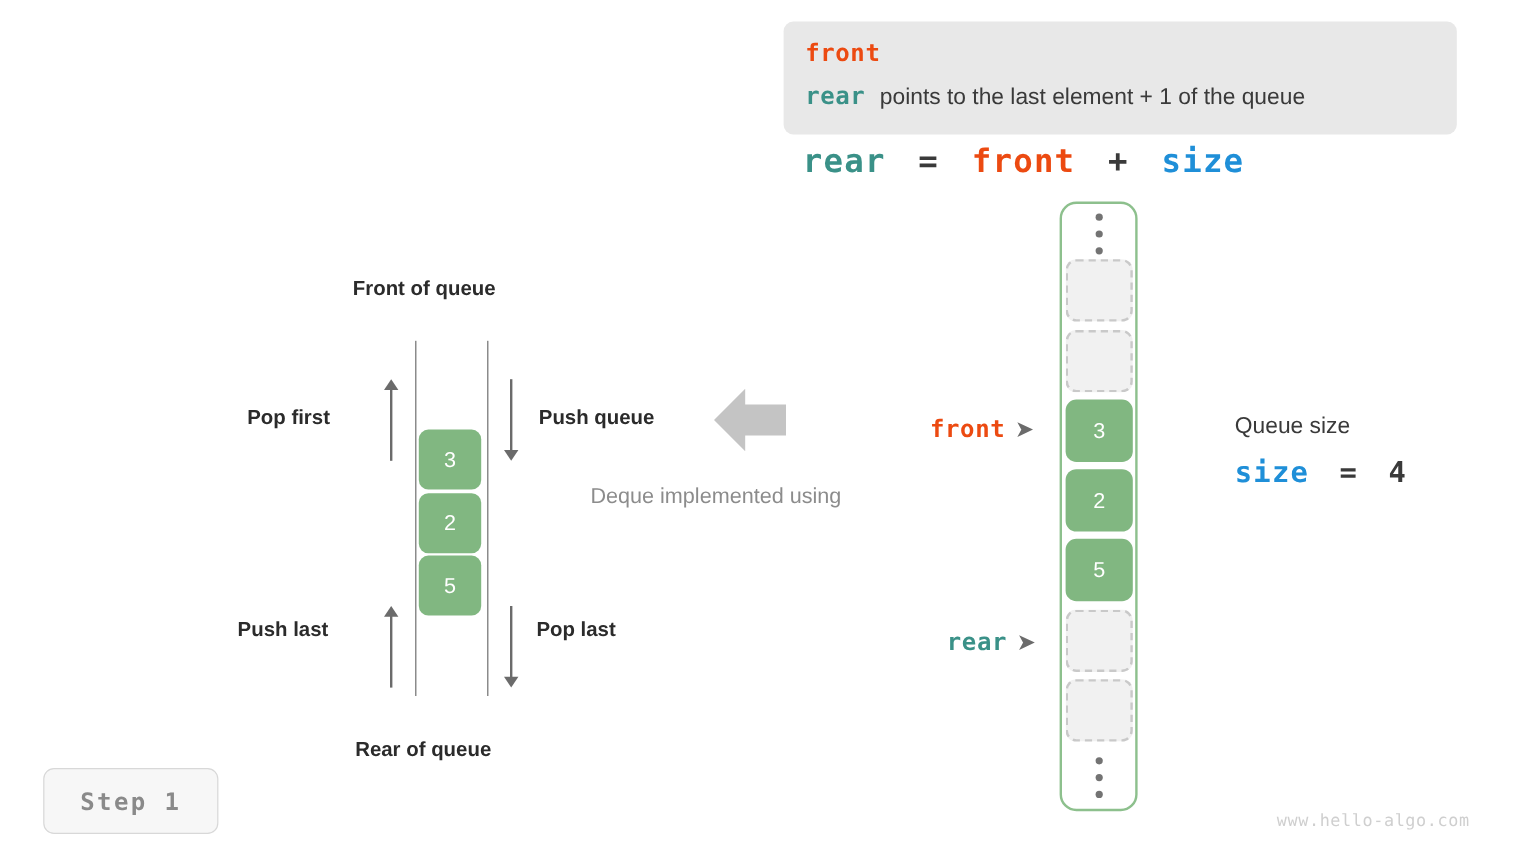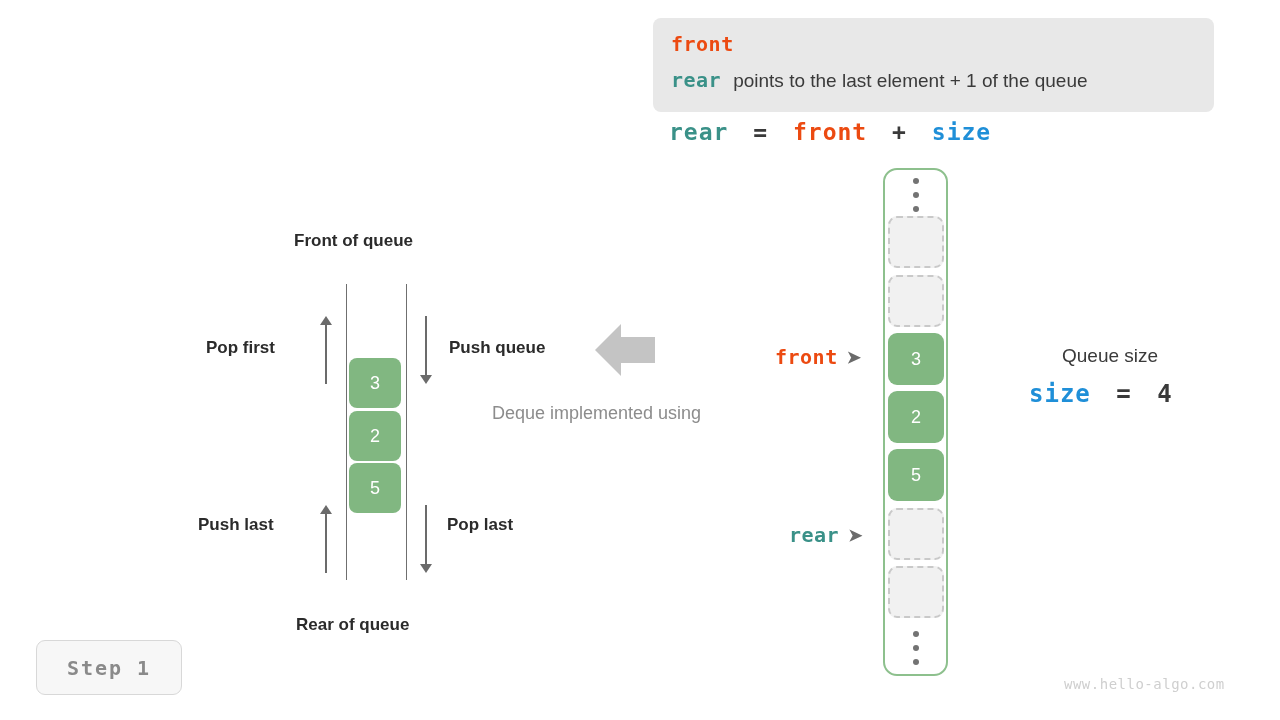--- a/index.html
+++ b/index.html
@@ -48,21 +48,21 @@
     color: #3a3a3a;
     margin-left: 12px;
   }
 
   
   #formula {
     left: 669px;
     top: 119px;
     font-family: "DejaVu Sans Mono", monospace;
     font-weight: bold;
-    font-size: 23px;
+    font-size: 27px;
     letter-spacing: 1px;
     white-space: nowrap;
   }
   #formula .op { color: #3a3a3a; }
 
   
   #front-of-queue-label {
     left: 294px; top: 231px;
     font-size: 17px; font-weight: bold; color: #2b2b2b;
     white-space: nowrap;
@@ -201,21 +201,20 @@
     font-family: "Liberation Sans", sans-serif;
   }
   #ptr-front { left: 775px; top: 345px; color: #ec4a11; }
   #ptr-rear  { left: 789px; top: 523px; color: #3a9188; }
 
   
   #queue-size-title {
     left: 1029px; top: 345px;
     font-size: 19px; color: #3a3a3a;
     white-space: nowrap;
-    margin-left: 33px;
   }
   #queue-size-expr {
     left: 1029px; top: 380px;
     font-family: "DejaVu Sans Mono", monospace;
     font-weight: bold;
     font-size: 24px;
     letter-spacing: 1px;
     white-space: nowrap;
   }
   #queue-size-expr .op  { color: #3a3a3a; }

